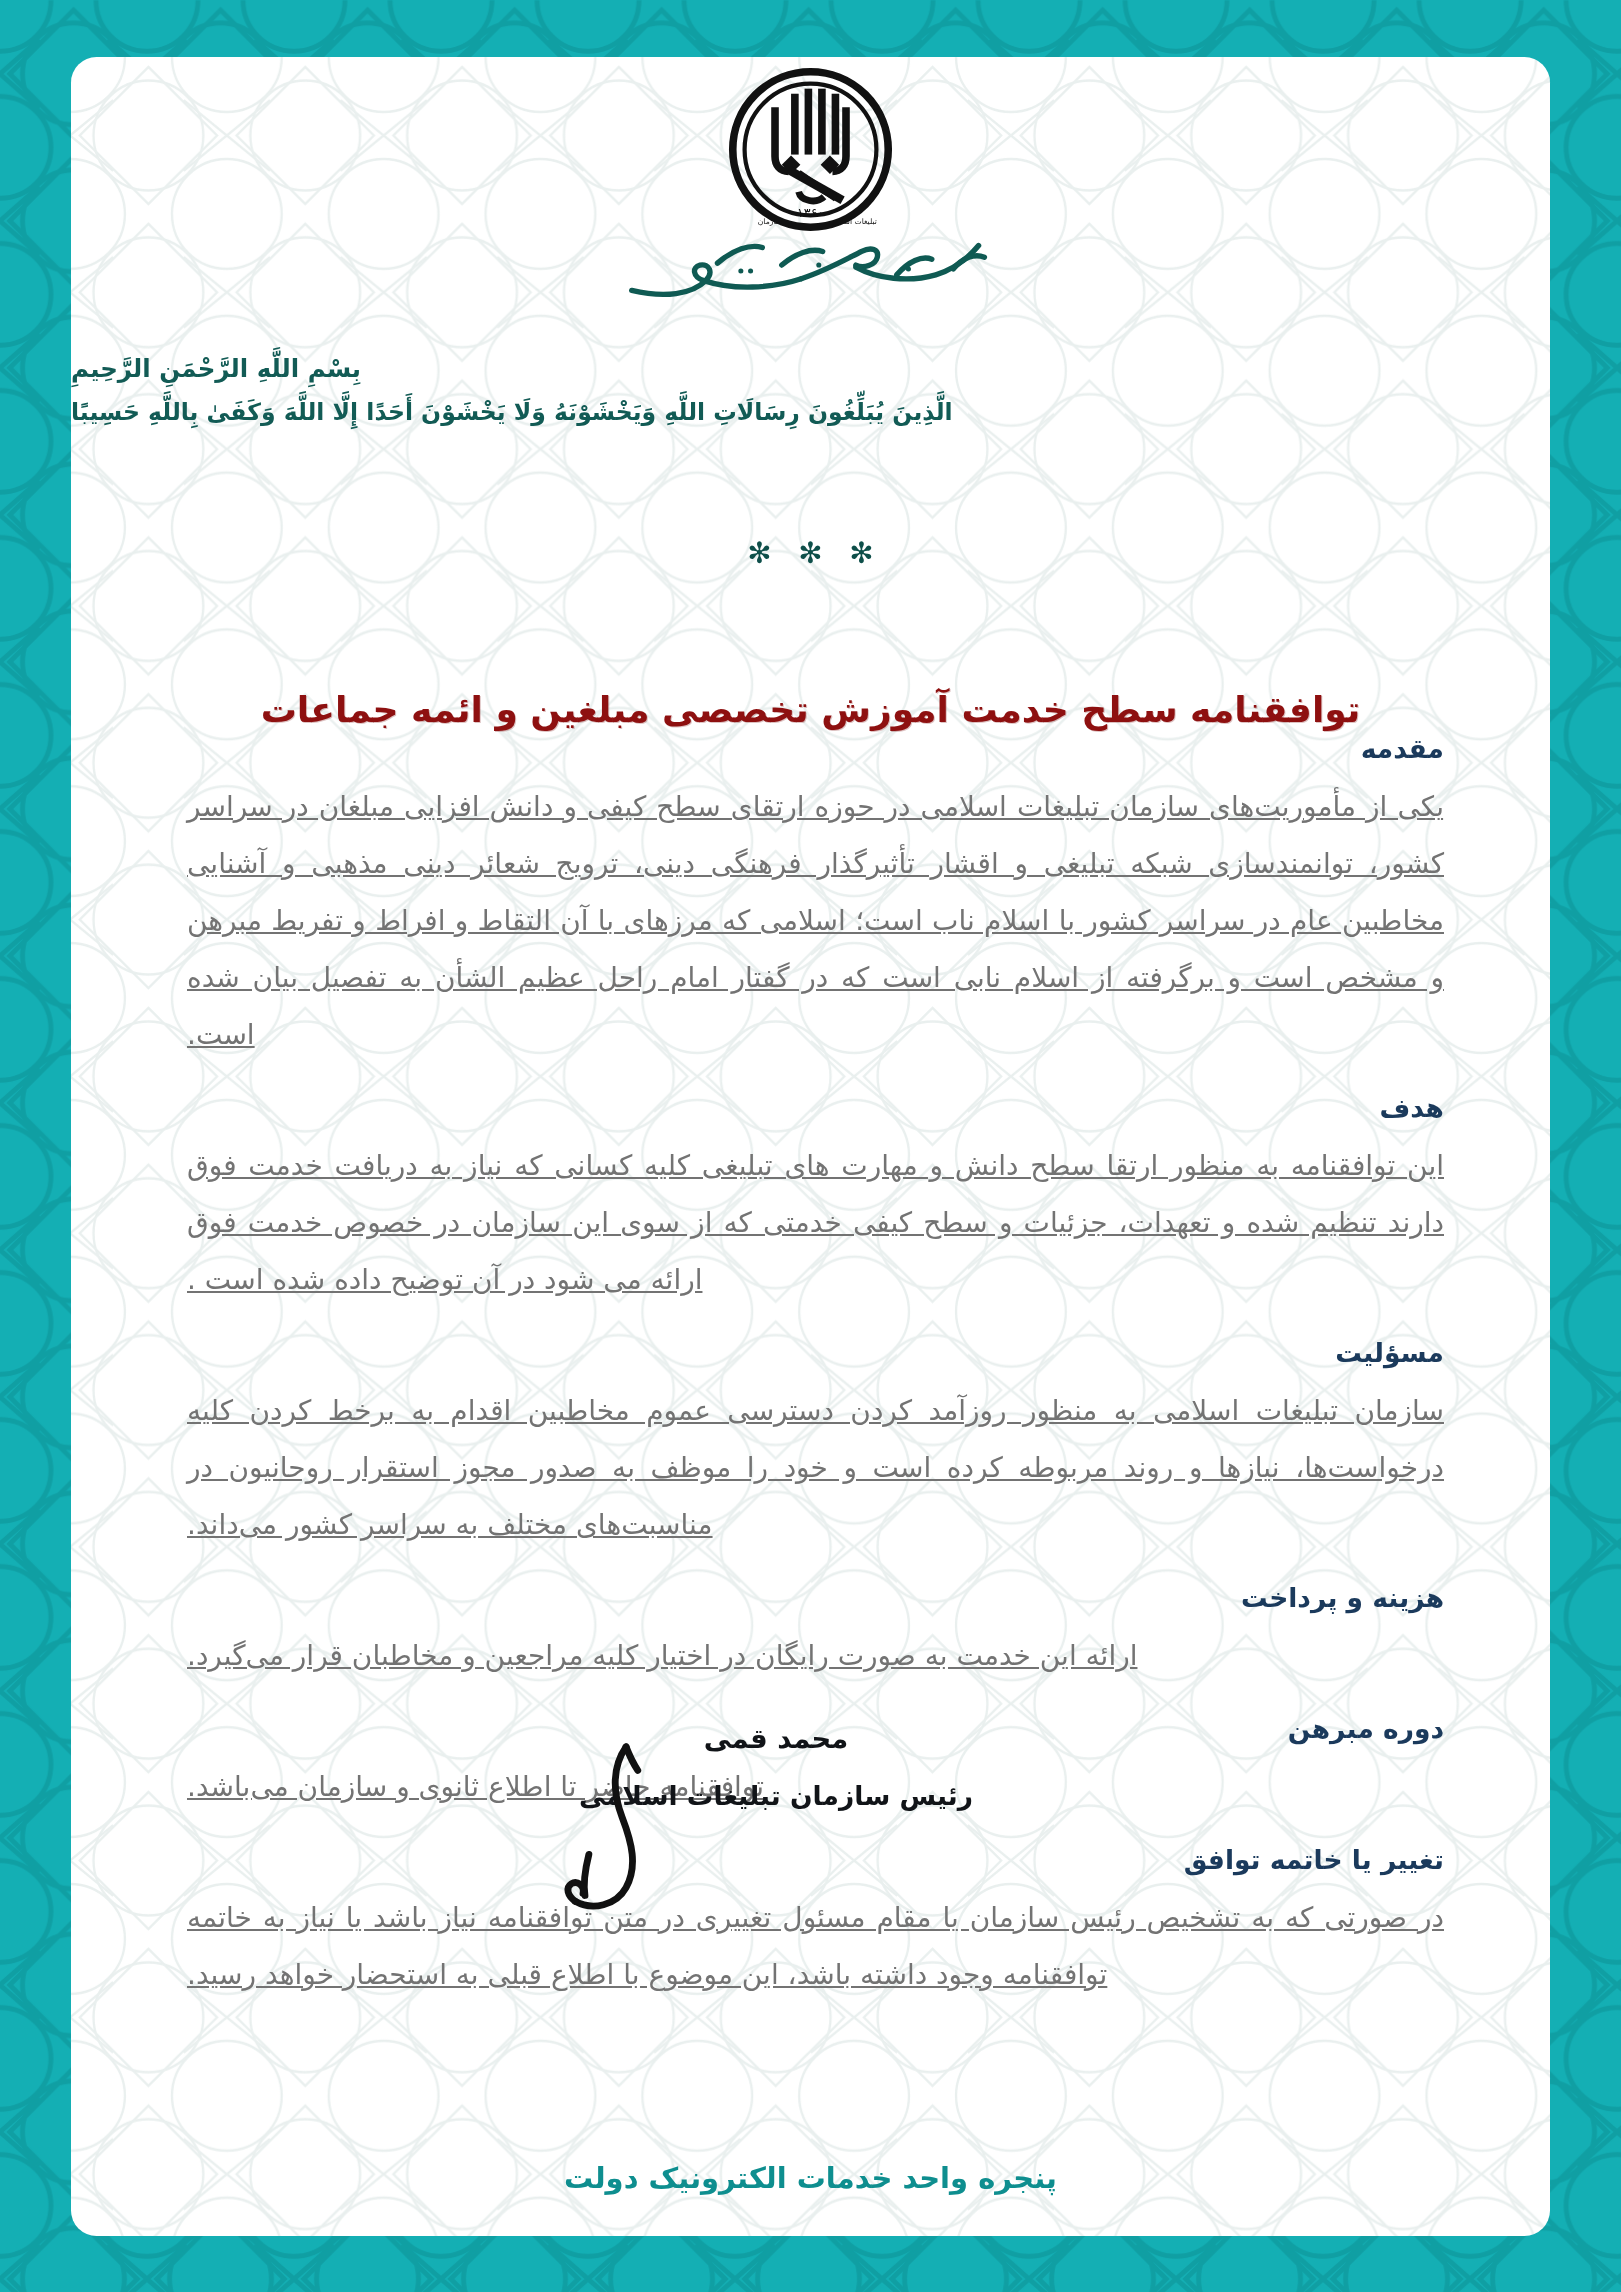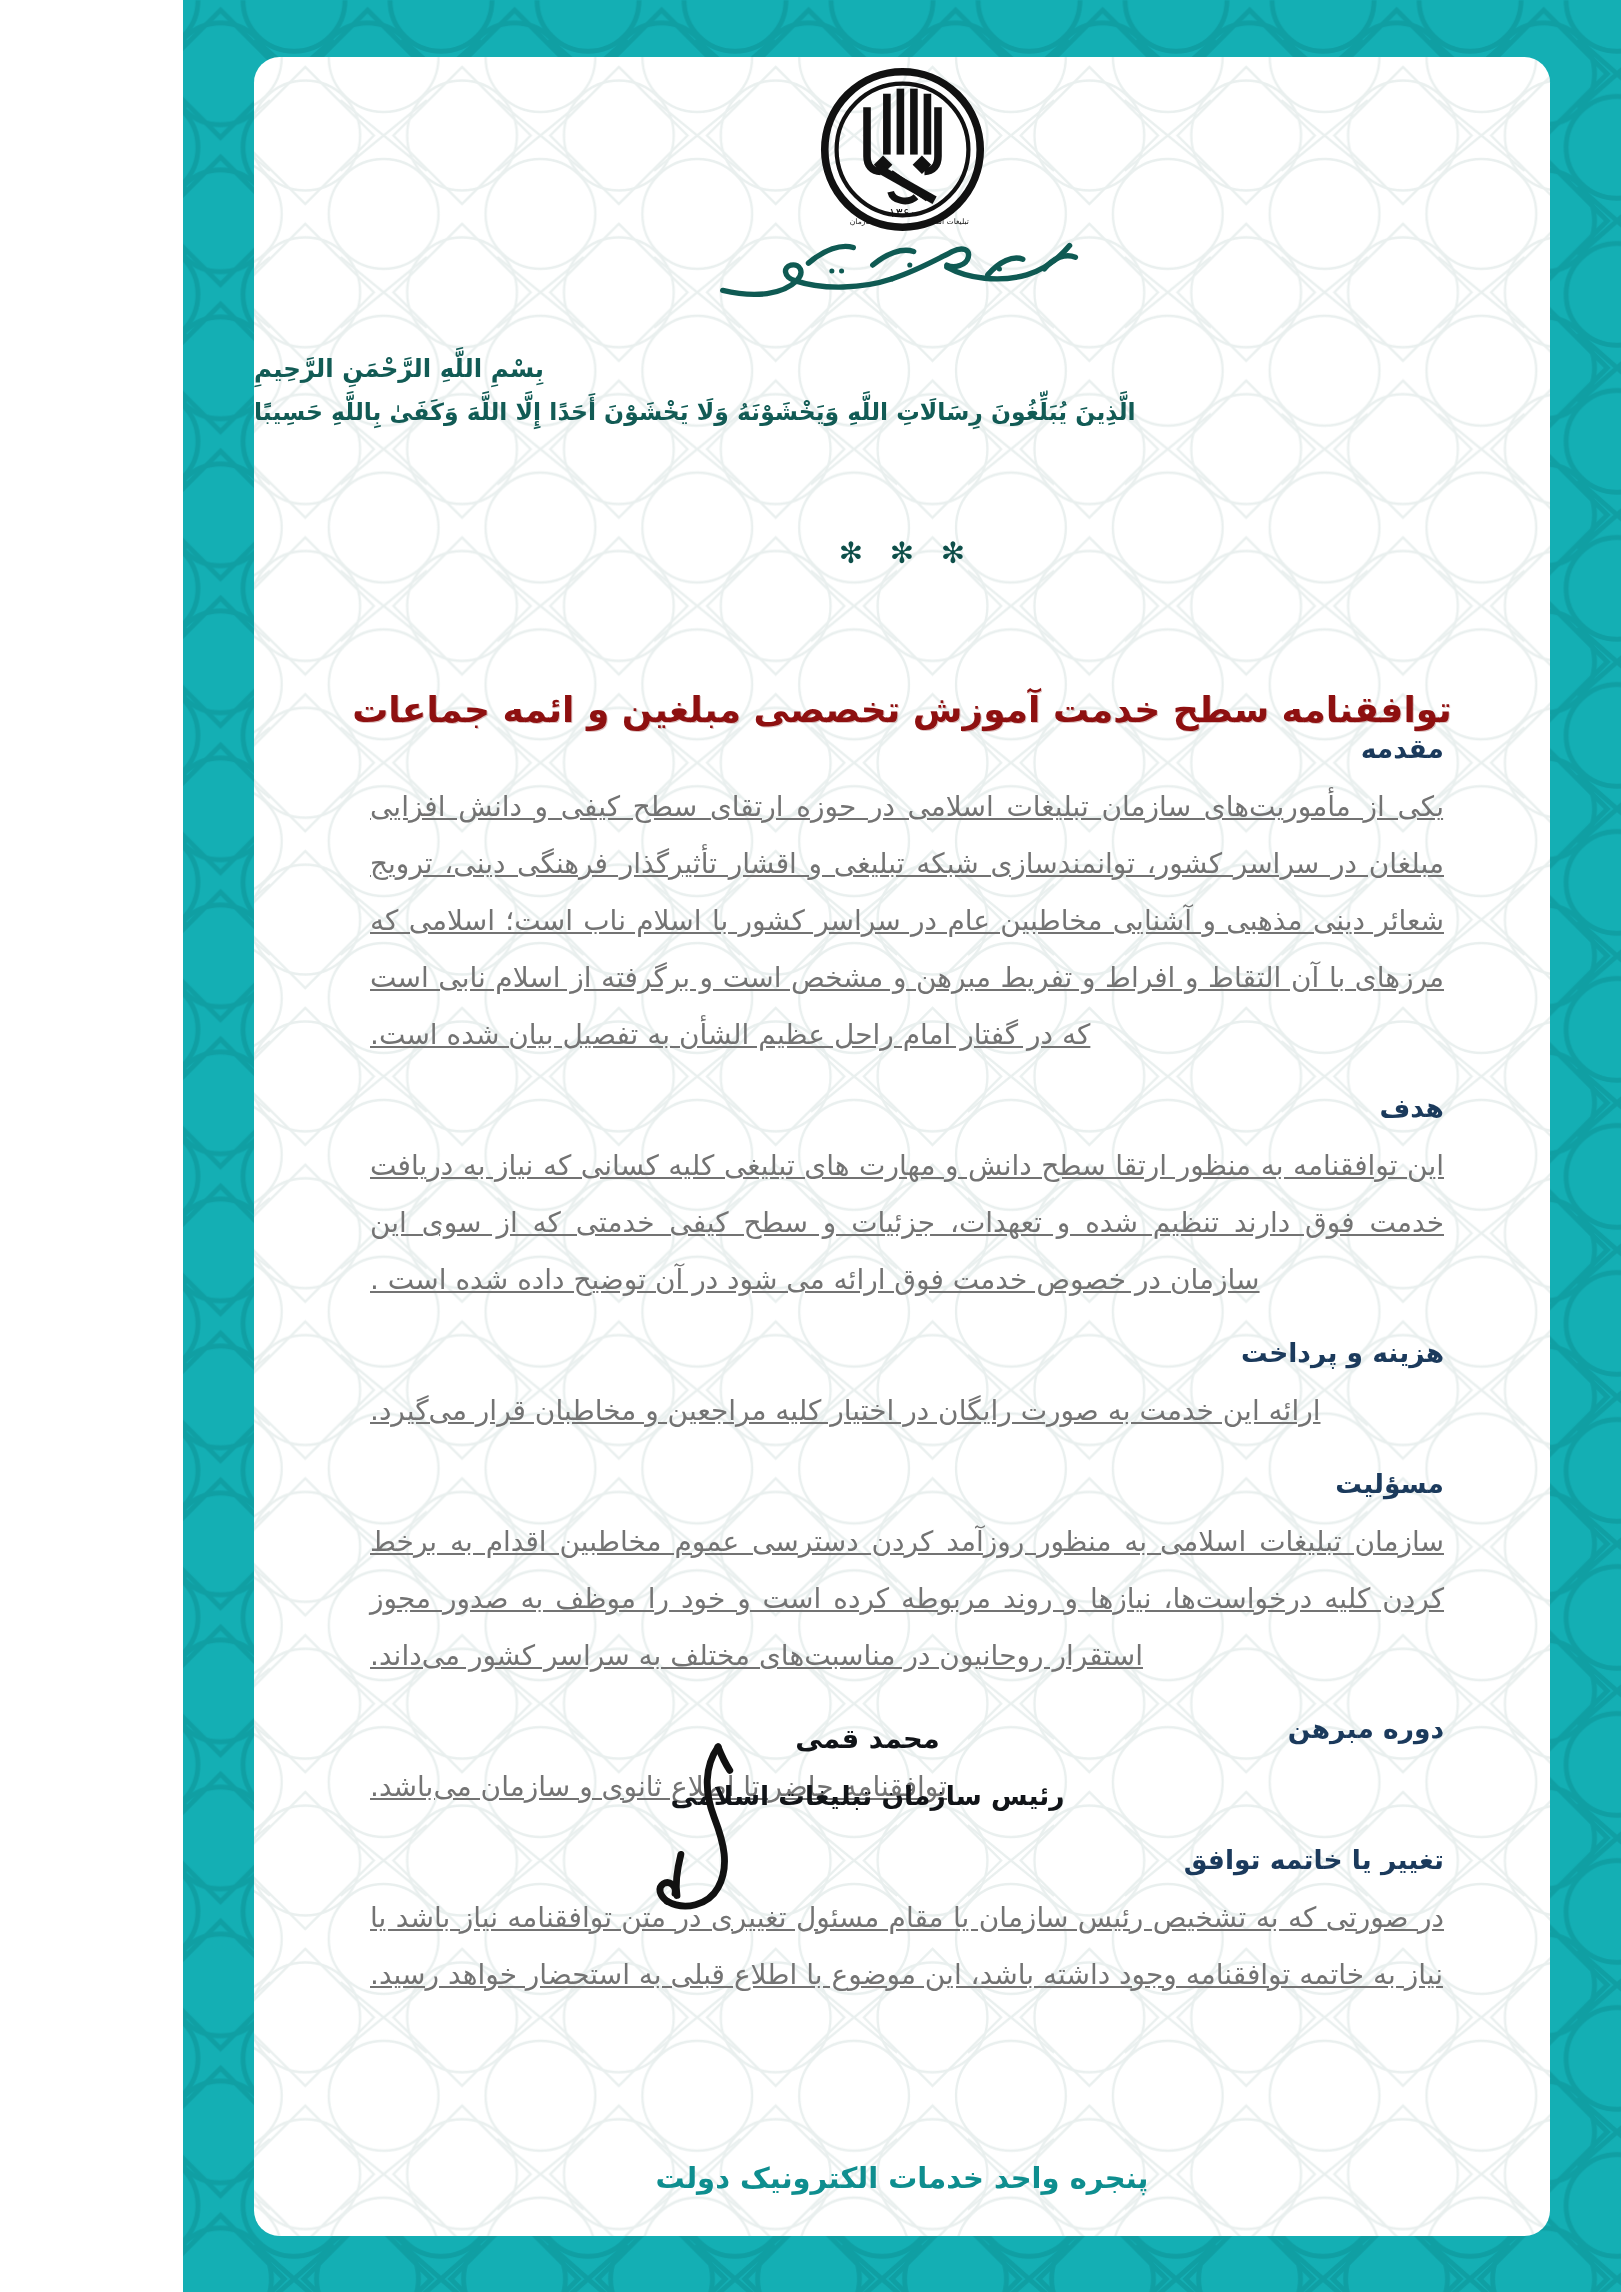--- a/index.html
+++ b/index.html
@@ -4,21 +4,21 @@
 <title>توافقنامه سطح خدمت</title>
 <style>
   html, body {
     margin: 0;
     padding: 0;
     background: #ffffff;
   }
 
   .page {
     position: relative;
-    width: 1438px;
+    width: 1621px;
     height: 2293px;
     overflow: hidden;
     background: #14AFB4;
     font-family: "DejaVu Sans", "Liberation Sans", sans-serif;
     margin-left: 8px;
   }
 
   
   .border-pattern {
     position: absolute;
@@ -315,27 +315,27 @@
           <h2 class="section-heading">مقدمه</h2>
           <p class="section-body">یکی از مأموریت‌های سازمان تبلیغات اسلامی در حوزه ارتقای سطح کیفی و دانش افزایی مبلغان در سراسر کشور، توانمندسازی شبکه تبلیغی و اقشار تأثیرگذار فرهنگی دینی، ترویج شعائر دینی مذهبی و آشنایی مخاطبین عام در سراسر کشور با اسلام ناب است؛ اسلامی که مرزهای با آن التقاط و افراط و تفریط مبرهن و مشخص است و برگرفته از اسلام نابی است که در گفتار امام راحل عظیم الشأن به تفصیل بیان شده است.</p>
         </div>
 
         <div class="section">
           <h2 class="section-heading">هدف</h2>
           <p class="section-body">این توافقنامه به منظور ارتقا سطح دانش و مهارت های تبلیغی کلیه کسانی که نیاز به دریافت خدمت فوق دارند تنظیم شده و تعهدات، جزئیات و سطح کیفی خدمتی که از سوی این سازمان در خصوص خدمت فوق ارائه می شود در آن توضیح داده شده است .</p>
         </div>
 
         <div class="section">
+          <h2 class="section-heading">مسؤلیت</h2>
+          <p class="section-body">سازمان تبلیغات اسلامی به منظور روزآمد کردن دسترسی عموم مخاطبین اقدام به برخط کردن کلیه درخواست‌ها، نیازها و روند مربوطه کرده است و خود را موظف به صدور مجوز استقرار روحانیون در مناسبت‌های مختلف به سراسر کشور می‌داند.</p>
+        </div>
+
+        <div class="section">
           <h2 class="section-heading">هزینه و پرداخت</h2>
           <p class="section-body short">ارائه این خدمت به صورت رایگان در اختیار کلیه مراجعین و مخاطبان قرار می‌گیرد.</p>
-        </div>
-
-        <div class="section">
-          <h2 class="section-heading">مسؤلیت</h2>
-          <p class="section-body">سازمان تبلیغات اسلامی به منظور روزآمد کردن دسترسی عموم مخاطبین اقدام به برخط کردن کلیه درخواست‌ها، نیازها و روند مربوطه کرده است و خود را موظف به صدور مجوز استقرار روحانیون در مناسبت‌های مختلف به سراسر کشور می‌داند.</p>
         </div>
 
         <div class="section">
           <h2 class="section-heading">دوره مبرهن</h2>
           <p class="section-body short">توافقنامه حاضر تا اطلاع ثانوی و سازمان می‌باشد.</p>
         </div>
 
         <div class="section">
           <h2 class="section-heading">تغییر یا خاتمه توافق</h2>
           <p class="section-body">در صورتی که به تشخیص رئیس سازمان یا مقام مسئول تغییری در متن توافقنامه نیاز باشد یا نیاز به خاتمه توافقنامه وجود داشته باشد، این موضوع با اطلاع قبلی به استحضار خواهد رسید.</p>

